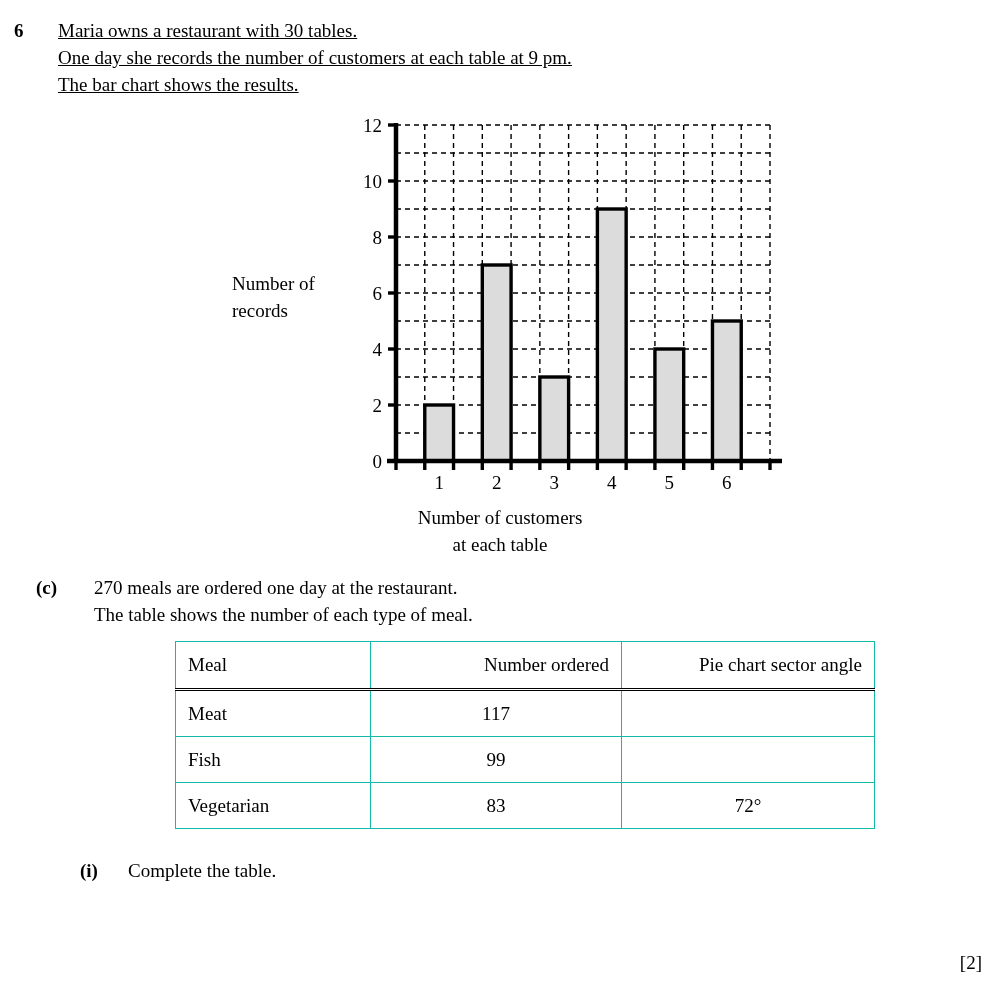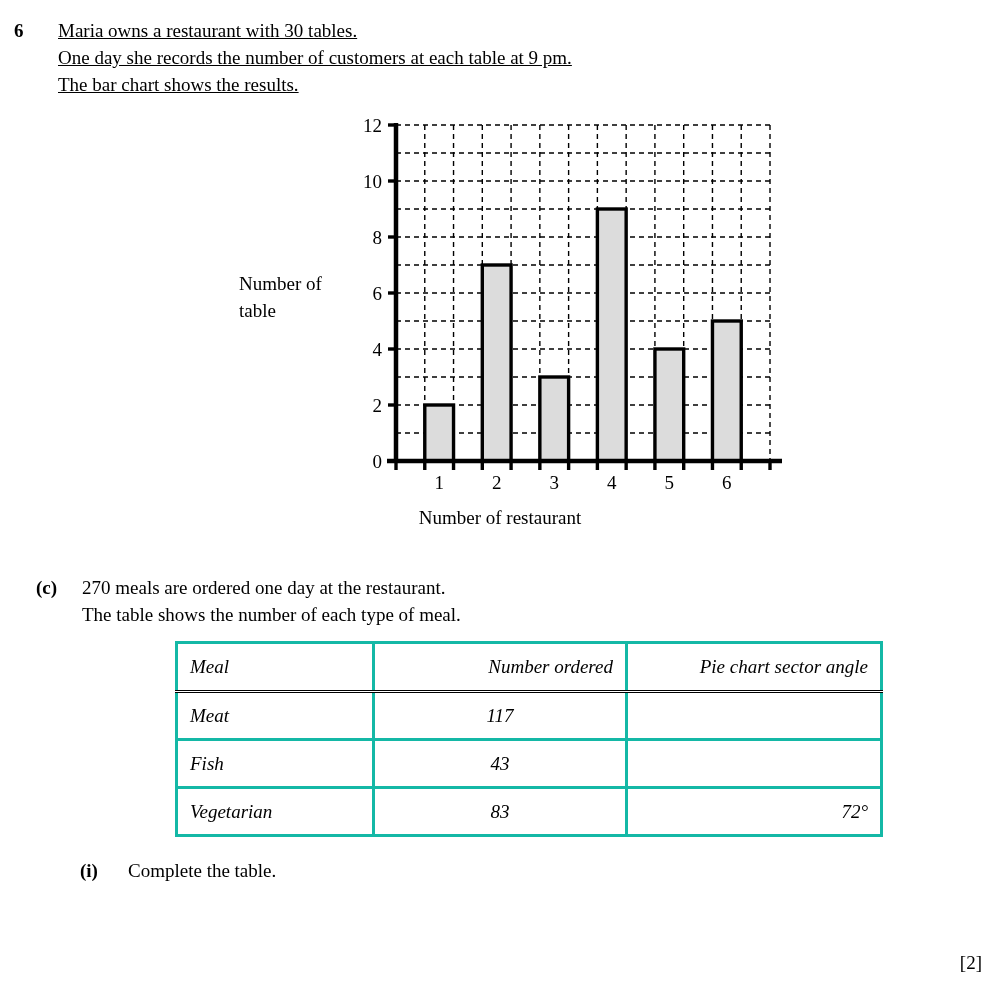--- a/index.html
+++ b/index.html
@@ -40,21 +40,21 @@
     font-weight: bold;
     font-size: 19px;
     line-height: 27px;
   }
   .parttext {
     position: absolute;
     font-size: 19px;
     line-height: 27px;
     white-space: nowrap;
   }
-  .parttext .ln { display: block; }
+  .parttext .ln { display: block; margin-left: 12px; }
 
   #part-c-label { left: 36px; top: 574px; }
   #part-c-text  { left: 82px; top: 574px; }
   #part-i-label { left: 80px; top: 857px; }
   #part-i-text  { left: 128px; top: 857px; }
 
   .marks {
     position: absolute;
     right: 18px;
     top: 950px;
@@ -72,46 +72,45 @@
     pointer-events: none;
   }
   #chart svg { display: block; }
 
   .axis-label-text {
     position: absolute;
     font-size: 19px;
     line-height: 27px;
     white-space: nowrap;
   }
-  #ylabel { left: 239px; top: 270px; text-align: left; }
+  #ylabel { left: 232px; top: 270px; text-align: left; }
   #ylabel .ln { display: block; }
   #xlabel { left: 0px; top: 504px; width: 1000px; text-align: center; }
   #xlabel .ln { display: block; }
 
   
   #meal-table {
     position: absolute;
     left: 175px;
     top: 641px;
     width: 624px;
     border-collapse: collapse;
     table-layout: fixed;
     font-size: 19px;
   }
   #meal-table td, #meal-table th {
-    border: 3px solid #14b8a6;
+    border: 1px solid #14b8a6;
     height: 45px;
     padding: 0 12px;
     font-weight: normal;
     vertical-align: middle;
-    font-style: italic;
   }
   #meal-table .col-meal   { width: 170px; text-align: left; }
   #meal-table .col-num    { width: 226px; text-align: center; }
-  #meal-table .col-angle  { width: 228px; text-align: right; }
+  #meal-table .col-angle  { width: 228px; text-align: center; }
   #meal-table thead th {
     border-bottom: 3px double #000000;
     height: 46px;
   }
   #meal-table thead .col-num,
   #meal-table thead .col-angle { text-align: right; }
 </style>
 </head>
 <body>
 
@@ -192,25 +191,26 @@
       <text x="496.6923076923077" y="489" text-anchor="middle" font-family="&quot;Liberation Serif&quot;, serif" font-size="19" fill="#000">2</text>
       <text x="554.2307692307693" y="489" text-anchor="middle" font-family="&quot;Liberation Serif&quot;, serif" font-size="19" fill="#000">3</text>
       <text x="611.7692307692307" y="489" text-anchor="middle" font-family="&quot;Liberation Serif&quot;, serif" font-size="19" fill="#000">4</text>
       <text x="669.3076923076924" y="489" text-anchor="middle" font-family="&quot;Liberation Serif&quot;, serif" font-size="19" fill="#000">5</text>
       <text x="726.8461538461538" y="489" text-anchor="middle" font-family="&quot;Liberation Serif&quot;, serif" font-size="19" fill="#000">6</text>
     </svg>
 </div>
 
 <div class="axis-label-text" id="ylabel">
   <span class="ln">Number of</span>
-  <span class="ln">table</span>
+  <span class="ln">records</span>
 </div>
 
 <div class="axis-label-text" id="xlabel">
-  <span class="ln">Number of restaurant</span>
+  <span class="ln">Number of customers</span>
+  <span class="ln">at each table</span>
 </div>
 
 <div class="partlabel" id="part-c-label">(c)</div>
 <div class="parttext" id="part-c-text">
   <span class="ln">270 meals are ordered one day at the restaurant.</span>
   <span class="ln">The table shows the number of each type of meal.</span>
 </div>
 
 <table id="meal-table">
   <thead>
@@ -221,21 +221,21 @@
     </tr>
   </thead>
   <tbody>
     <tr>
       <td class="col-meal">Meat</td>
       <td class="col-num">117</td>
       <td class="col-angle"></td>
     </tr>
     <tr>
       <td class="col-meal">Fish</td>
-      <td class="col-num">43</td>
+      <td class="col-num">99</td>
       <td class="col-angle"></td>
     </tr>
     <tr>
       <td class="col-meal">Vegetarian</td>
       <td class="col-num">83</td>
       <td class="col-angle">72°</td>
     </tr>
   </tbody>
 </table>
 

